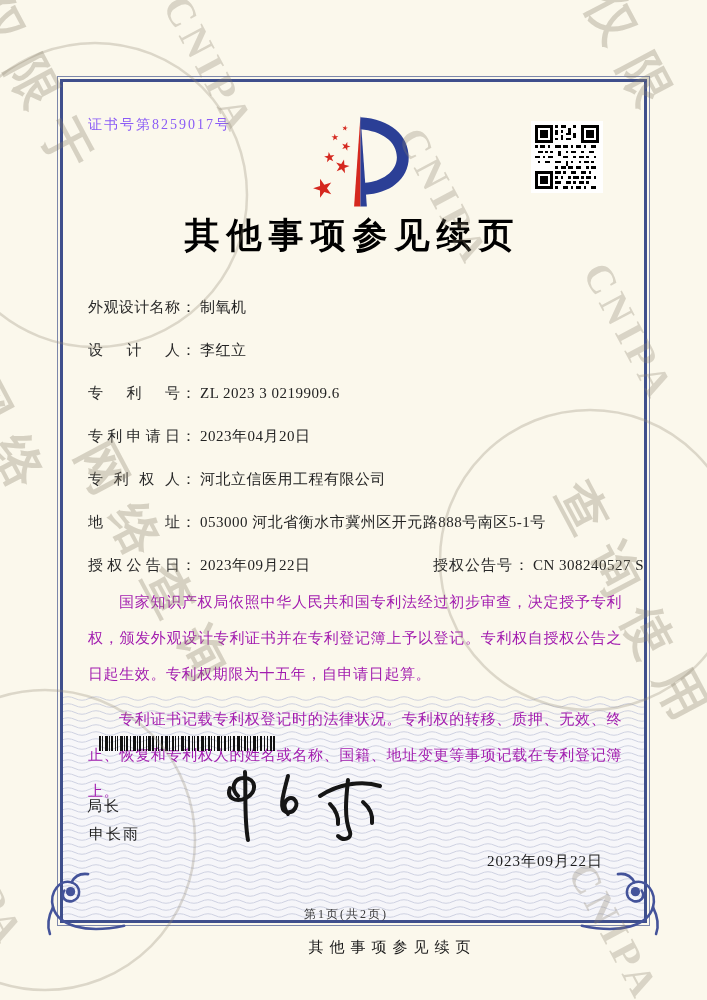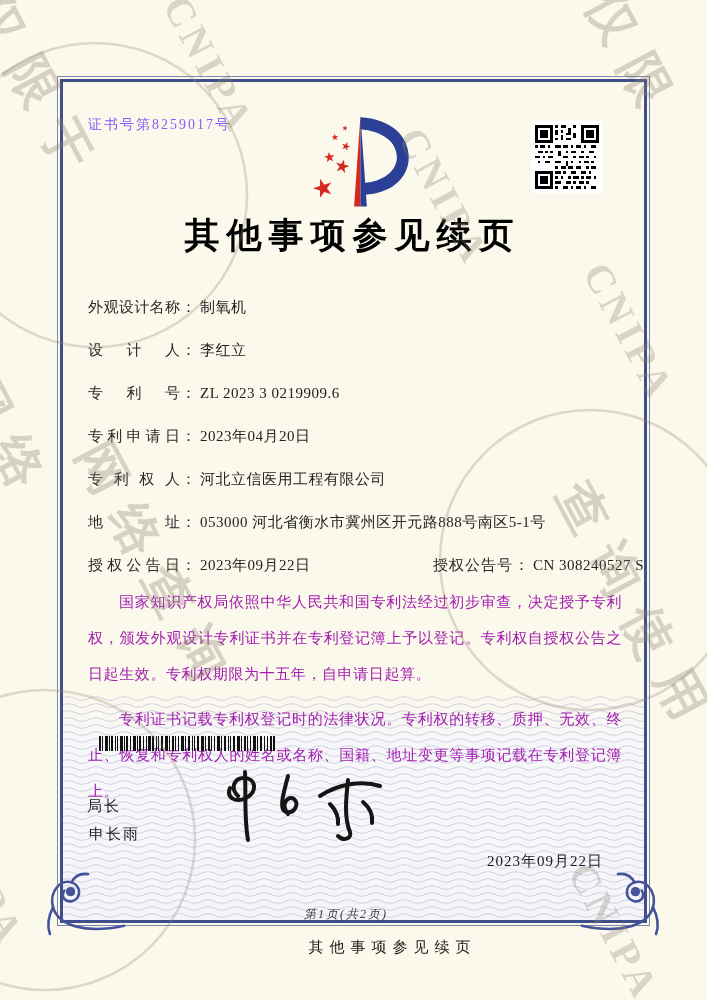--- a/index.html
+++ b/index.html
@@ -56,21 +56,21 @@
     position:absolute;left:88px;top:584px;width:534px;
     font-size:15px;line-height:36px;text-align:justify;color:#a21caf;letter-spacing:.6px;
   }
   .body-text p{margin:0;text-indent:31px;}
   .body-text p + p{margin-top:9px;}
   .barcode{position:absolute;left:99px;top:736px;width:176px;height:15px;}
   .sig-title{position:absolute;left:87px;top:797px;font-size:15px;letter-spacing:2px;}
   .sig-name{position:absolute;left:89px;top:825px;font-size:15px;letter-spacing:2px;}
   .signature{position:absolute;left:200px;top:766px;width:195px;height:80px;}
   .issue-date{position:absolute;left:460px;top:852px;width:170px;text-align:center;font-size:15px;letter-spacing:1px;}
-  .page-note{position:absolute;left:57px;top:906px;width:578px;text-align:center;font-size:12px;letter-spacing:2px;color:#3a3a3a;font-style:italic;}
+  .page-note{position:absolute;left:57px;top:906px;width:578px;text-align:center;font-size:12px;letter-spacing:2px;color:#3a3a3a;}
   .continuation-note{position:absolute;left:0;top:938px;width:707px;text-align:center;font-size:15px;letter-spacing:6px;color:#1a1a1a;padding-left:39px;}
 </style>
 </head>
 <body>
 
 <div class="page">
 
   <div class="guilloche">
     <svg xmlns="http://www.w3.org/2000/svg">
       <defs>

